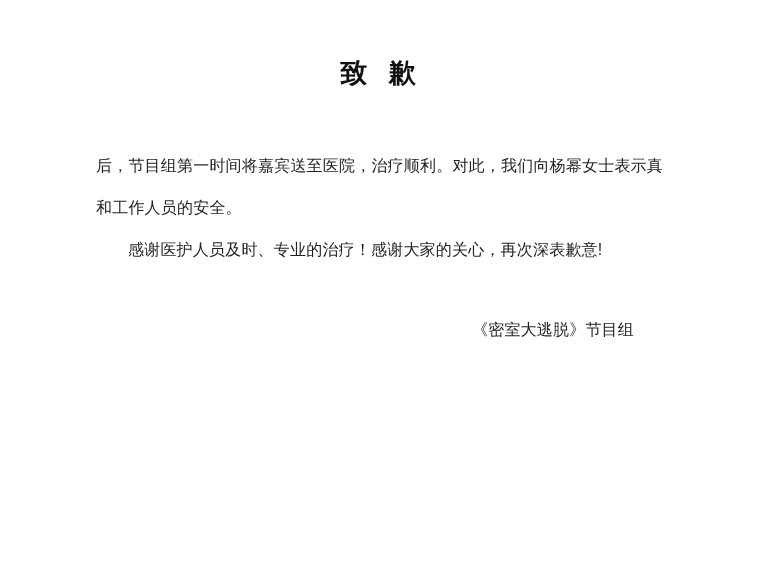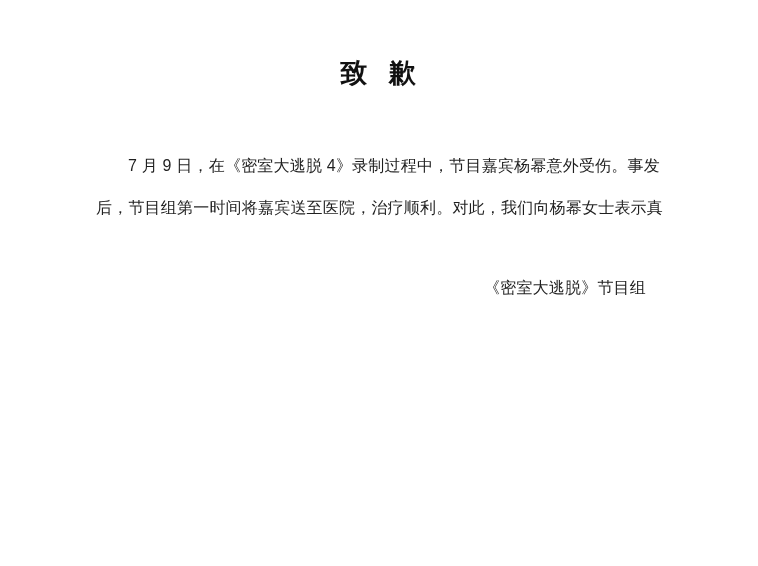--- a/index.html
+++ b/index.html
@@ -42,33 +42,34 @@
     text-indent: 32px;
   }
   .sig-block {
     margin-top: 38px;
     padding-right: 108px;
     text-align: right;
     font-size: 16px;
     letter-spacing: 0.2px;
   }
   .sig-block p {
-    margin: 4px;
+    margin: 16px;
     line-height: 42px;
   }
 </style>
 </head>
 <body>
 
 <div class="page">
 
   <h1 class="doc-title">致 歉</h1>
 
   <div class="doc-body">
-    <p class="indent">7 月 9 日，在《密室大逃脱 4》录制过程中，节目嘉宾杨幂意外受伤。事发</p>
     <p>后，节目组第一时间将嘉宾送至医院，治疗顺利。对此，我们向杨幂女士表示真</p>
+    <p>和工作人员的安全。</p>
+    <p class="indent">感谢医护人员及时、专业的治疗！感谢大家的关心，再次深表歉意!</p>
   </div>
 
   <div class="sig-block">
     <p>《密室大逃脱》节目组</p>
   </div>
 
 </div>
 
 </body></html>

